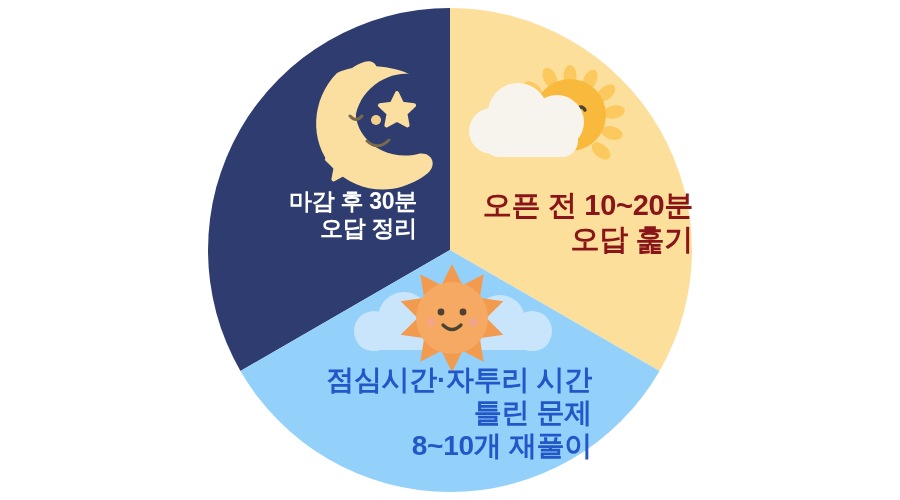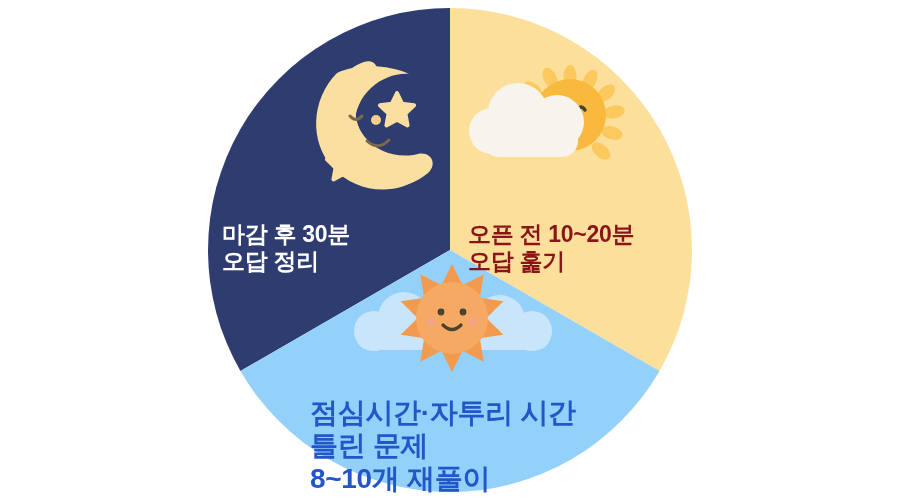--- a/index.html
+++ b/index.html
@@ -11,37 +11,36 @@
   }
   #stage {
     position:relative;
     width:900px; height:500px;
     background:#ffffff;
   }
   #pie-svg { position:absolute; left:0; top:0; }
 
   .seg-label {
     position:absolute;
-    text-align:left;
+    text-align:right;
     line-height:1.18;
     font-weight:900;
     letter-spacing:-0.3px;
     white-space:pre-line;
     pointer-events:none;
     font-family:"Liberation Sans", sans-serif;
-    margin-top:33px;
   }
   #label-night {
     left:222px; top:188px; width:195px;
     font-size:23px;
     color:#ffffff;
   }
   #label-morning {
     left:468px; top:188px; width:225px;
-    font-size:23px;
+    font-size:29px;
     color:#8a1519;
   }
   #label-noon {
     left:310px; top:363px; width:282px;
     font-size:28px;
     color:#2357c8;
   }
 </style>
 </head>
 <body>

